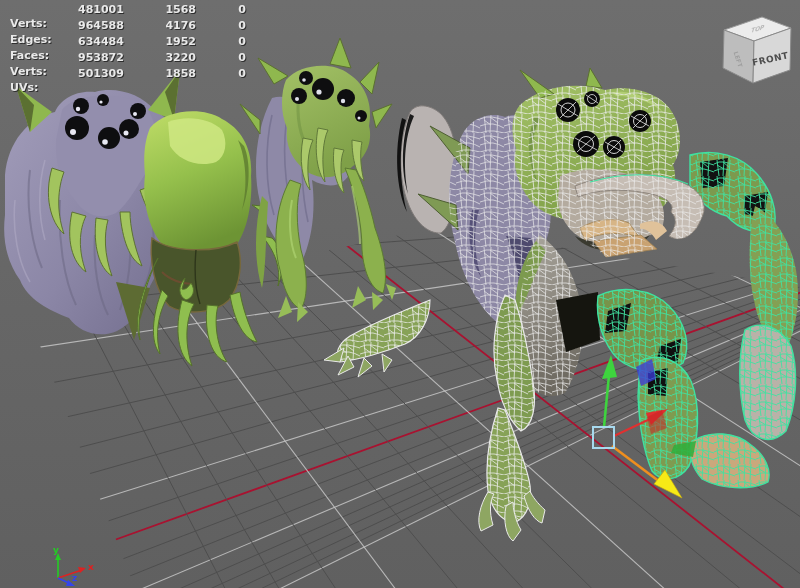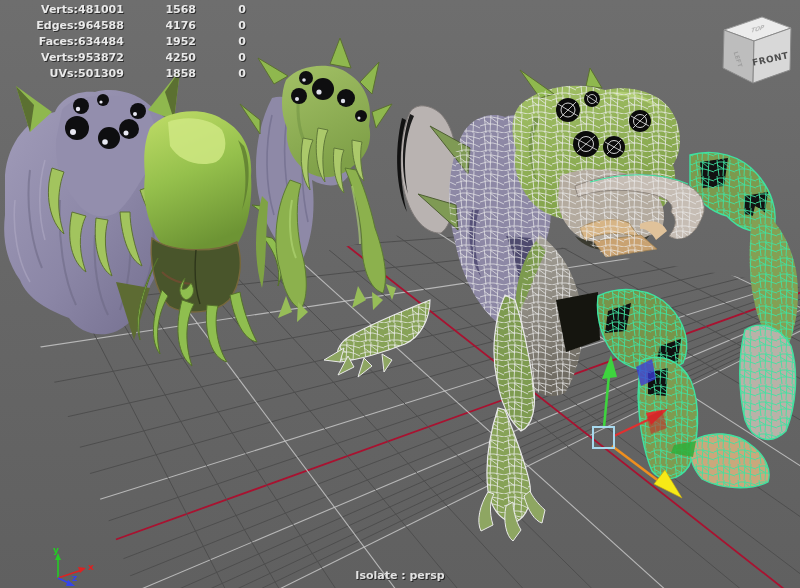--- a/index.html
+++ b/index.html
@@ -3,21 +3,21 @@
 <meta charset="utf-8">
 <style>
   html,body{margin:0;padding:0;background:#444;}
   #viewport{position:relative;width:800px;height:588px;overflow:hidden;
     background:linear-gradient(180deg,#6e6e6e 0%,#676767 45%,#606060 100%);
     font-family:"DejaVu Sans","Liberation Sans",sans-serif;}
   svg{position:absolute;left:0;top:0;}
   #hud{position:absolute;left:10px;top:2px;z-index:5;}
   .hud-row{display:flex;height:16px;line-height:16px;font-size:11px;font-weight:bold;
     color:#e9e9e9;text-shadow:1px 1px 0 rgba(35,35,35,.85);}
-  .hud-label{width:68px;text-align:right;}
+  .hud-label{width:68px;text-align:left;margin-top:14px;}
   .hud-c1{width:60px;text-align:left;}
   .hud-c2{width:58px;text-align:right;}
   .hud-c3{width:50px;text-align:right;}
   #status-label{position:absolute;left:0;right:0;bottom:6px;text-align:center;
     font-size:11px;font-weight:bold;color:#e2e2e2;text-shadow:1px 1px 0 rgba(30,30,30,.9);z-index:5;}
 </style>
 </head>
 <body>
 
 <div id="viewport">
@@ -366,26 +366,25 @@
   </div>
   <div class="hud-row">
     <span class="hud-label">Faces:</span>
     <span class="hud-c1">634484</span>
     <span class="hud-c2">1952</span>
     <span class="hud-c3">0</span>
   </div>
   <div class="hud-row">
     <span class="hud-label">Verts:</span>
     <span class="hud-c1">953872</span>
-    <span class="hud-c2">4250</span>
+    <span class="hud-c2">3220</span>
     <span class="hud-c3">0</span>
   </div>
   <div class="hud-row">
     <span class="hud-label">UVs:</span>
     <span class="hud-c1">501309</span>
     <span class="hud-c2">1858</span>
     <span class="hud-c3">0</span>
   </div>
 </div>
 
-<div id="status-label">Isolate : persp</div>
 
 </div>
 
 </body></html>

